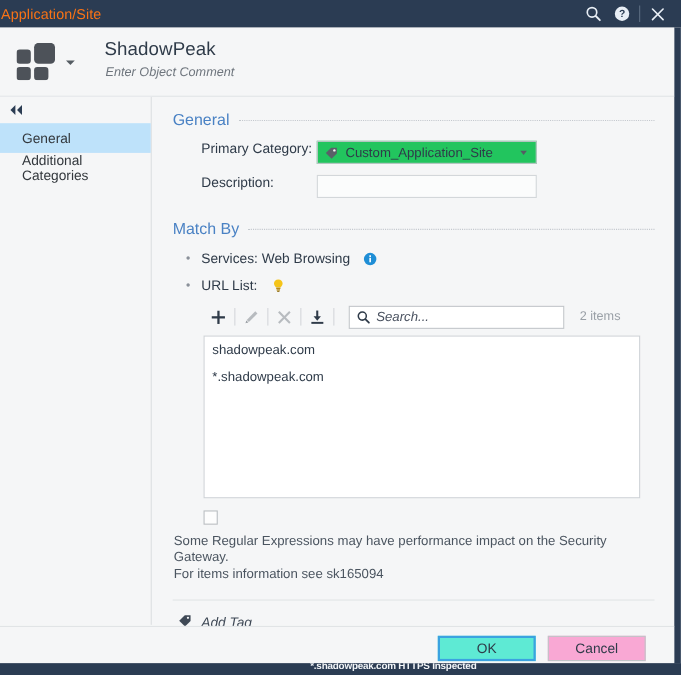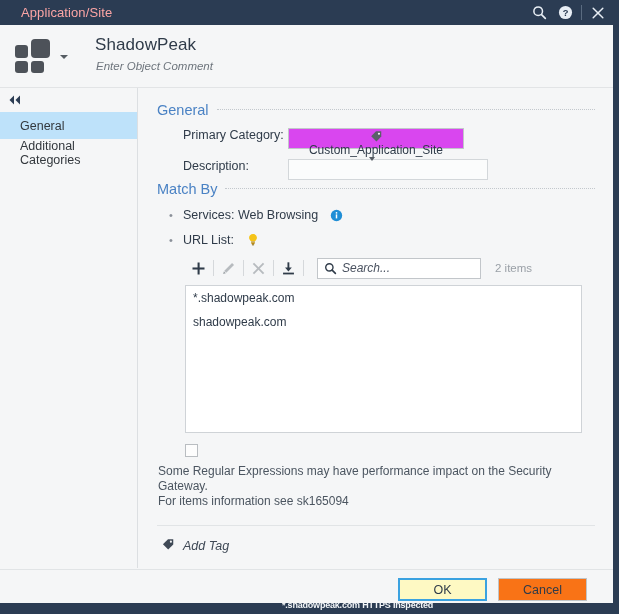--- a/index.html
+++ b/index.html
@@ -27,23 +27,23 @@
   .titlebar {
     position: absolute;
     left: 0; top: 0;
     width: 619px;
     height: 25px;
     background: #2b3c53;
     display: flex;
     align-items: center;
   }
   .titlebar-text {
-    color: #fca5a5;
+    color: #f97316;
     font-size: 13px;
-    padding-left: 21px;
+    padding-left: 1px;
     letter-spacing: 0.1px;
     flex: 1;
   }
   .tb-icons {
     display: flex;
     align-items: center;
     height: 25px;
     padding-right: 8px;
     gap: 0px;
   }
@@ -182,29 +182,28 @@
     margin-top: 8px;
     height: 22px;
   }
   .form-label {
     width: 105px;
     font-size: 12.5px;
     color: #2f3b49;
   }
   .combo {
     position: relative;
-    width: 176px;
+    width: 200px;
     height: 21px;
-    background: #d946ef;
+    background: #22c55e;
     border: 1px solid #c2c6ca;
     display: flex;
     align-items: center;
     box-sizing: border-box;
     cursor: pointer;
-    flex-direction: column;
   }
   .combo .tagico {
     margin-left: 5px;
     margin-right: 6px;
     display: flex;
     align-items: center;
   }
   .combo .txt {
     font-size: 12px;
     color: #2f3b49;
@@ -276,21 +275,21 @@
     cursor: pointer;
   }
   .vsep {
     width: 1px;
     height: 16px;
     background: #d5d8db;
     margin: 0 1px;
   }
   .searchbox {
     margin-left: 12px;
-    width: 164px;
+    width: 196px;
     height: 21px;
     background: #ffffff;
     border: 1px solid #c2c6ca;
     display: flex;
     align-items: center;
     box-sizing: border-box;
   }
   .searchbox .sicon {
     margin: 0 5px 0 6px;
     display: flex;
@@ -399,35 +398,35 @@
     width: 613px;
     height: 34px;
     background: #f5f6f7;
     border-top: 1px solid #e1e4e6;
   }
   .btn {
     position: absolute;
     top: 8px;
     width: 89px;
     height: 23px;
-    background: #f97316;
+    background: #f9a8d4;
     border: 1px solid #c0c4c7;
     font-size: 12.5px;
     color: #2f3b49;
     box-sizing: border-box;
     display: flex;
     align-items: center;
     justify-content: center;
     cursor: pointer;
     font-family: "Liberation Sans", sans-serif;
   }
   .btn.primary {
     left: 398px;
     border: 2px solid #3ba2e0;
-    background: #fef9c3;
+    background: #5eead4;
     text-align: center;
   }
   .btn.secondary {
     left: 498px;
   }
 
   
   .bottom-strip {
     position: absolute;
     left: 0; top: 603px;
@@ -529,21 +528,21 @@
           <span class="txt">Custom_Application_Site</span>
           <span class="caret"></span>
         </div>
       </div>
 
       <div class="form-row" style="margin-top:9px;">
         <div class="form-label">Description:</div>
         <input class="textinput" type="text" placeholder="" style="">
       </div>
 
-      <div class="section-head" style="">
+      <div class="section-head" style="margin-top:20px;">
         <div class="label">Match By</div>
         <div class="rule"></div>
       </div>
 
       <div class="bullet-row" style="margin-top:9px;">
         <div class="bullet">•</div>
         <div class="bullet-text">Services: Web Browsing</div>
         <div class="info-icon">
           <svg width="13" height="13" viewBox="0 0 16 16">
             <circle cx="8" cy="8" r="7" fill="#1f8ed6"></circle>
@@ -602,22 +601,22 @@
               <circle cx="6.6" cy="6.6" r="4.5" fill="none" stroke="#2f3b49" stroke-width="1.7"></circle>
               <line x1="10" y1="10" x2="14" y2="14" stroke="#2f3b49" stroke-width="2" stroke-linecap="round"></line>
             </svg>
           </span>
           <input type="text" placeholder="Search..." style="">
         </div>
         <div class="items-count">2 items</div>
       </div>
 
       <div class="listbox">
+        <div class="listrow">shadowpeak.com</div>
         <div class="listrow">*.shadowpeak.com</div>
-        <div class="listrow">shadowpeak.com</div>
       </div>
 
       <div class="chk-row">
         <div class="checkbox"></div>
       </div>
 
       <div class="note">
         <div>Some Regular Expressions may have performance impact on the Security Gateway.</div>
         <div>For items information see sk165094</div>
       </div>

